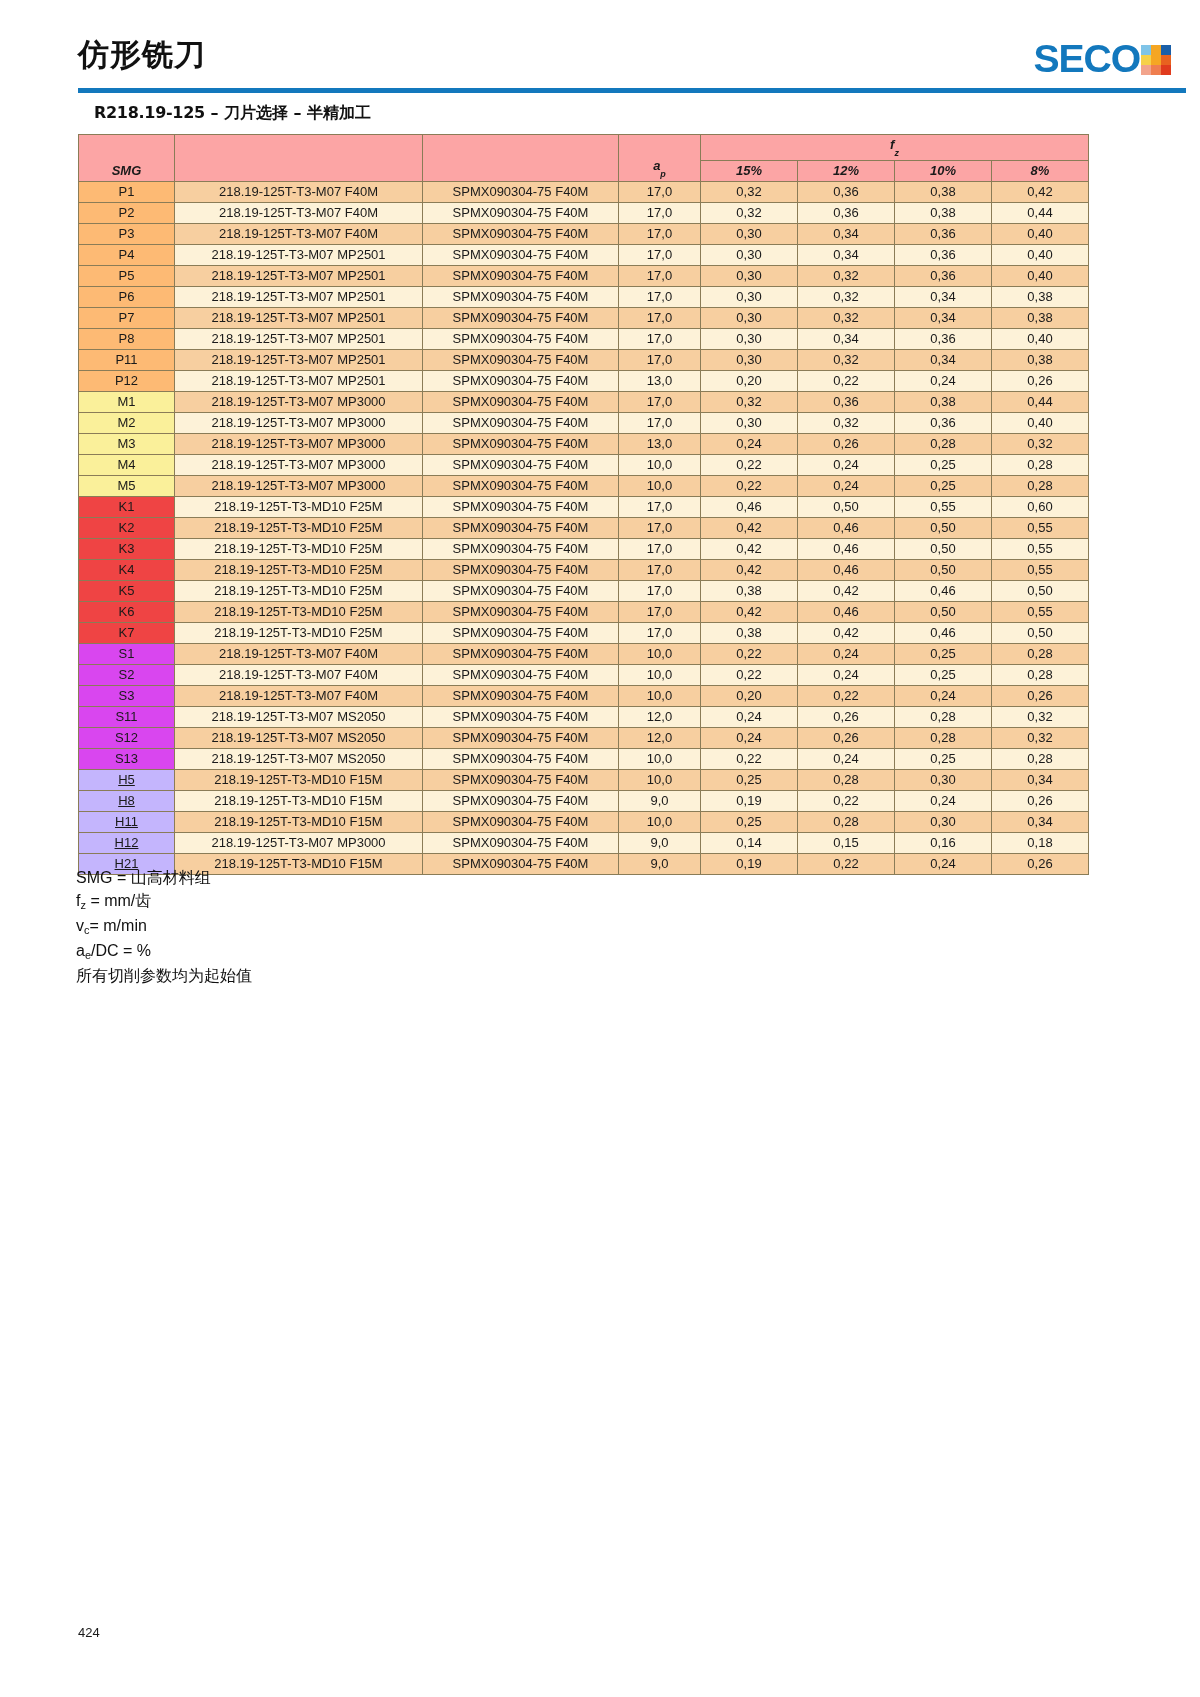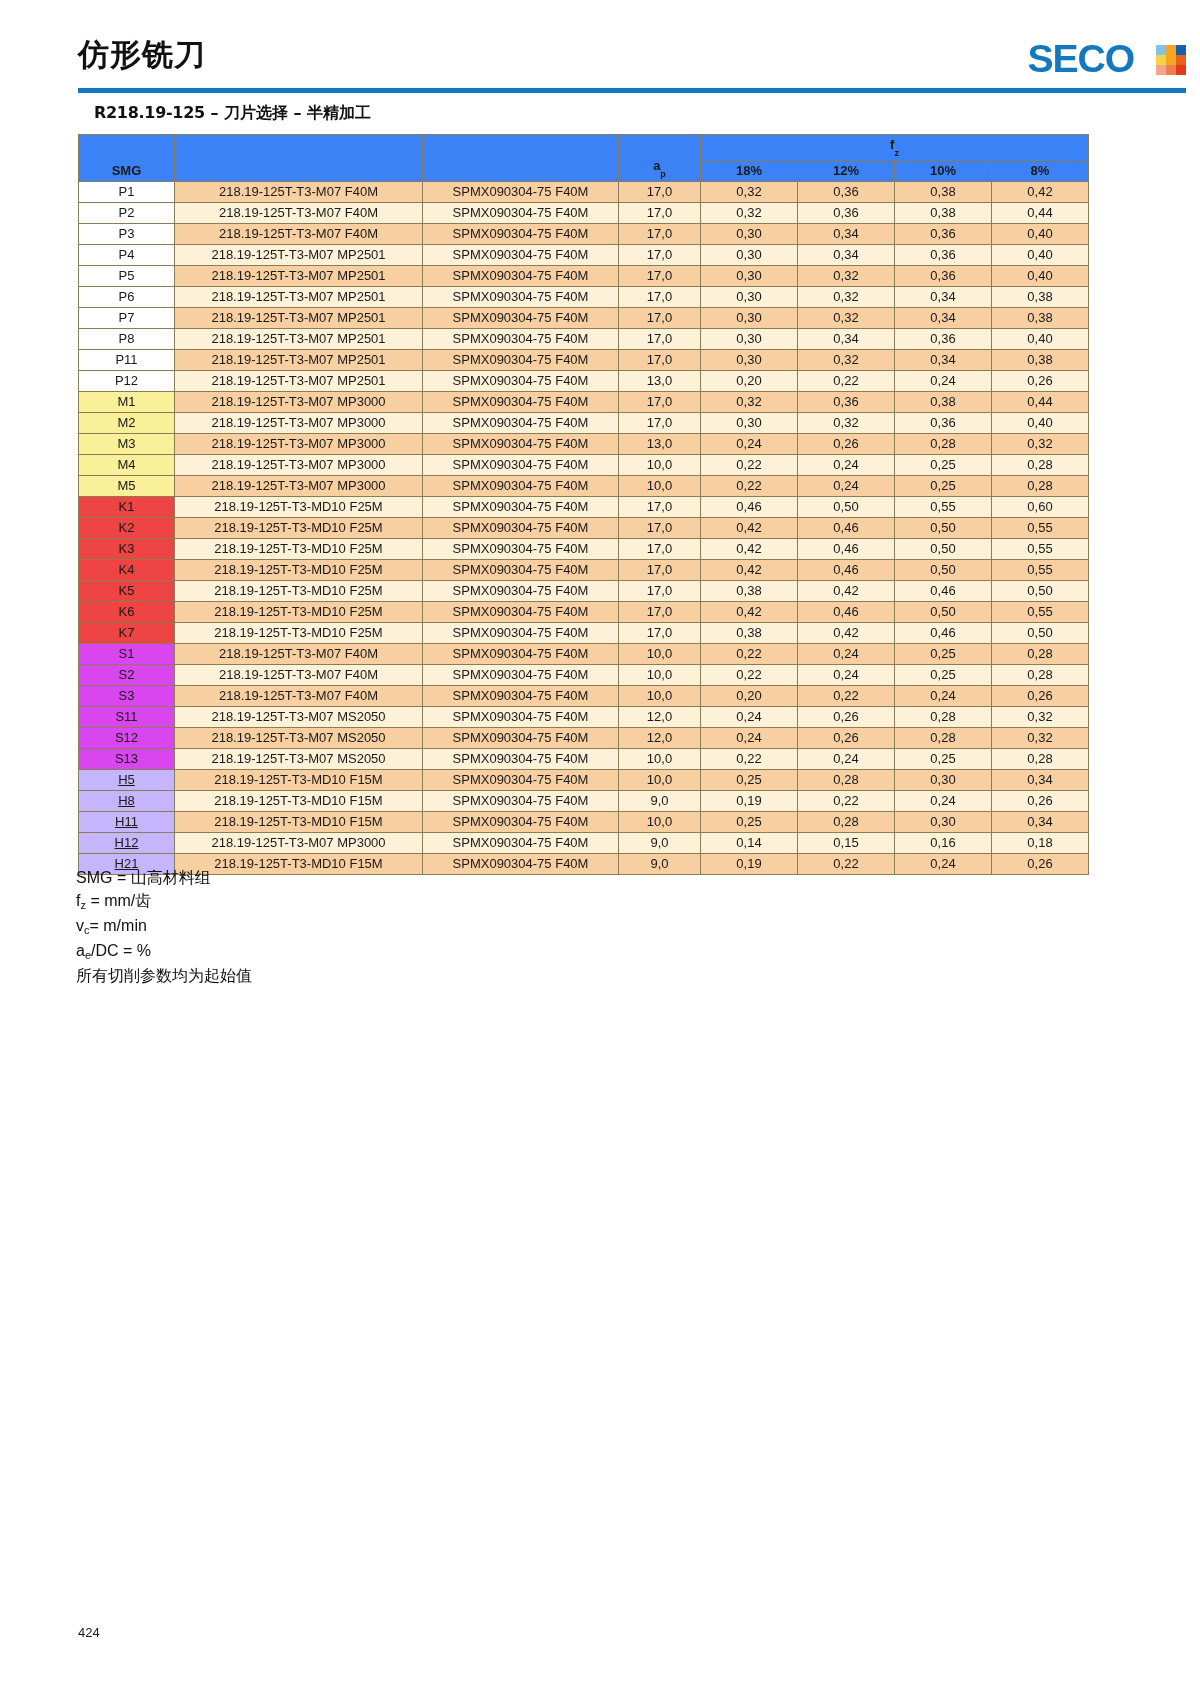--- a/index.html
+++ b/index.html
@@ -37,25 +37,25 @@
     left: 0;
     top: 2px;
     font-size: 31px;
     font-weight: bold;
     letter-spacing: 1px;
     font-family: "DejaVu Sans", "Liberation Sans", sans-serif;
     color: #111;
   }
   .logo {
     position: absolute;
-    right: 0;
+    right: 15px;
     top: 6px;
     display: flex;
     align-items: center;
-    gap: 23px;
+    gap: 2px;
   }
   .logo-word {
     font-size: 38px;
     font-weight: bold;
     color: #0a62b0;
     letter-spacing: -1px;
     font-family: "Liberation Sans", sans-serif;
     font-style: normal;
     transform: scaleX(1.03);
   }
@@ -107,43 +107,44 @@
     font-size: 13px;
     padding: 0;
     height: 20px;
     line-height: 20px;
     text-align: center;
     color: #1a1a1a;
     overflow: hidden;
     white-space: nowrap;
   }
   .hdr-cell {
-    background: #3b82f6;
+    background: #fca5a5;
     font-weight: bold;
     vertical-align: bottom;
+    font-style: italic;
   }
   .hdr-tall { height: 76px; }
   .hdr-fz { height: 50px; vertical-align: middle; font-weight: bold; }
   .hdr-sub { height: 26px; vertical-align: middle; font-weight: bold; }
 
   .c-smg  { width: 96px; }
   .c-tool { width: 248px; }
   .c-ins  { width: 196px; }
   .c-ap   { width: 82px; }
   .c-f    { width: 97px; }
 
   td.smg { font-weight: normal; }
   td.tool, td.ins { text-align: left; padding-left: 7px; }
 
   
   tr.band-a td.data { background: #f7cfa0; }
   tr.band-b td.data { background: #fdf2d8; }
 
   
-  td.g-P  { background: #ffffff; }
+  td.g-P  { background: #fdba74; }
   td.g-M  { background: #faf09a; }
   td.g-K  { background: #ef4444; }
   td.g-S  { background: #d946ef; }
   td.g-H  { background: #c4b5fd; text-decoration: underline; }
 
   
   .notes {
     position: absolute;
     left: 44px;
     top: 866px;
@@ -213,21 +214,21 @@
           <th class="hdr-cell hdr-tall" rowspan="2"></th>
           <th class="hdr-cell hdr-tall" rowspan="2"></th>
           <th class="hdr-cell hdr-tall" rowspan="2">
             <span>a</span><sub class="tiny">p</sub>
           </th>
           <th class="hdr-cell hdr-fz" colspan="4">
             <span>f</span><sub class="tiny">z</sub>
           </th>
         </tr>
         <tr>
-          <th class="hdr-cell hdr-sub">18%</th>
+          <th class="hdr-cell hdr-sub">15%</th>
           <th class="hdr-cell hdr-sub">12%</th>
           <th class="hdr-cell hdr-sub">10%</th>
           <th class="hdr-cell hdr-sub">8%</th>
         </tr>
       </thead>
       <tbody id="table-body">
           <tr class="band-a">
             <td class="smg g-P">P1</td>
             <td class="tool data">218.19-125T-T3-M07 F40M</td>
             <td class="ins data">SPMX090304-75 F40M</td>

